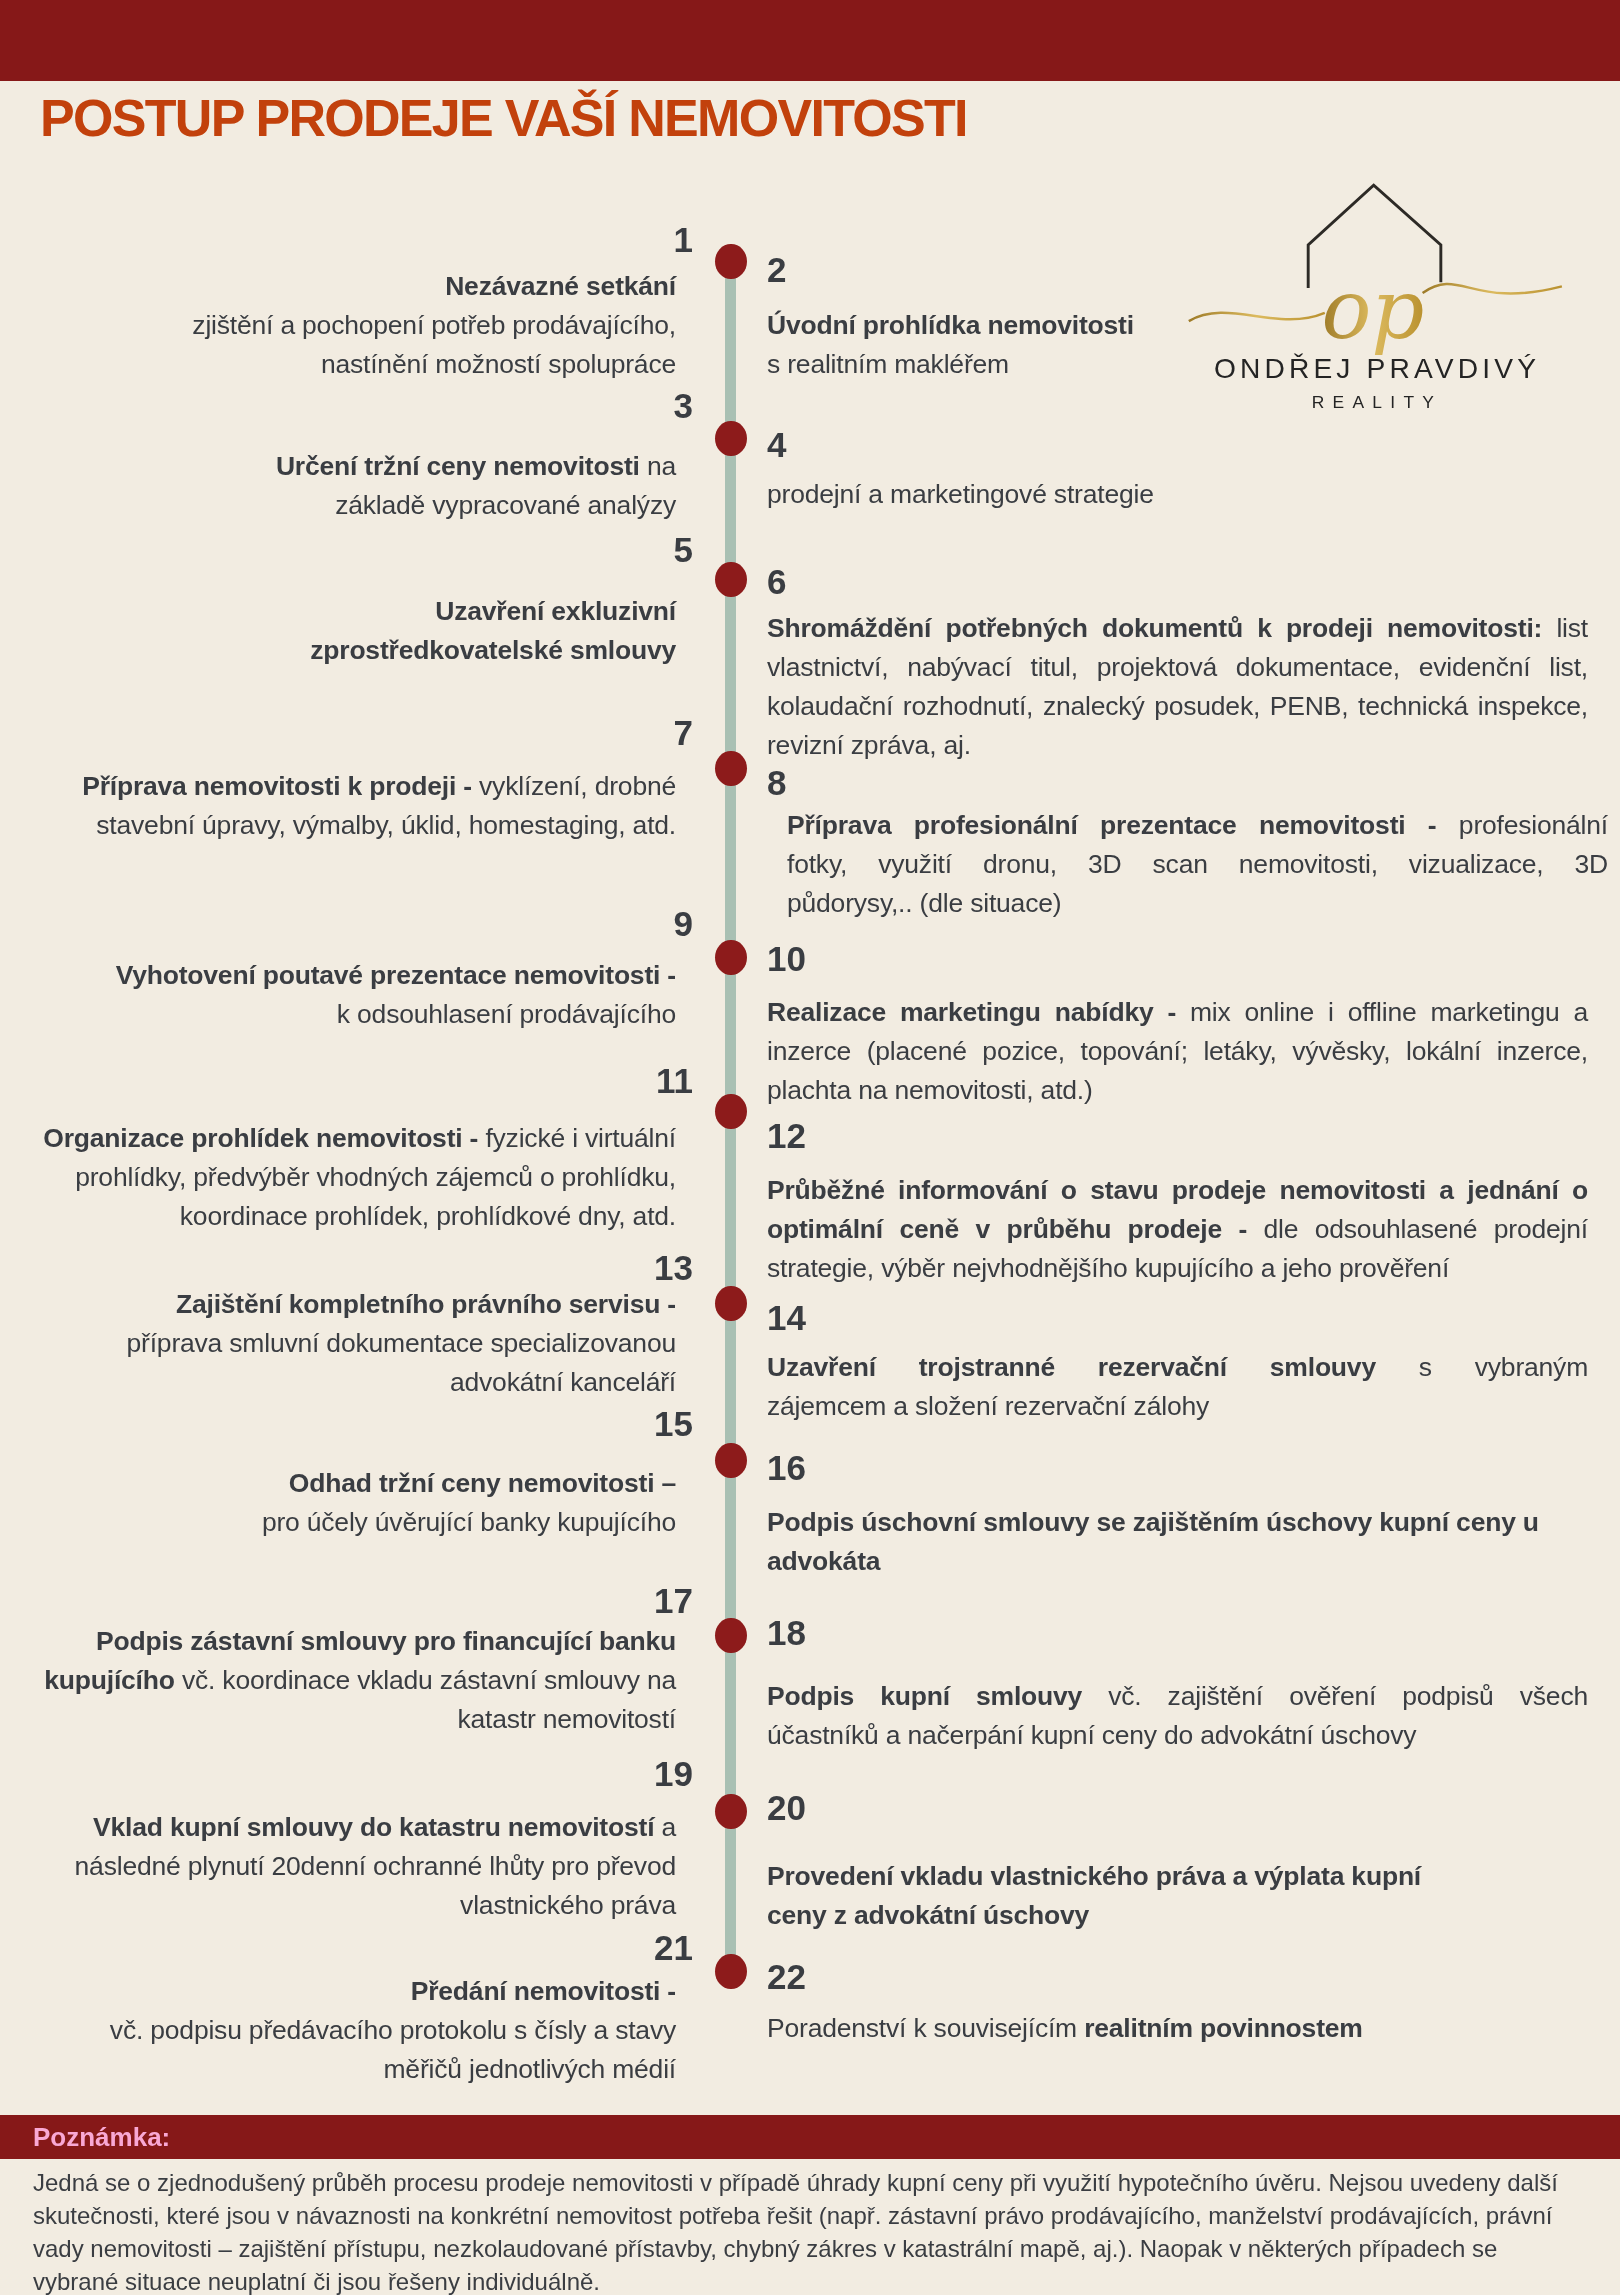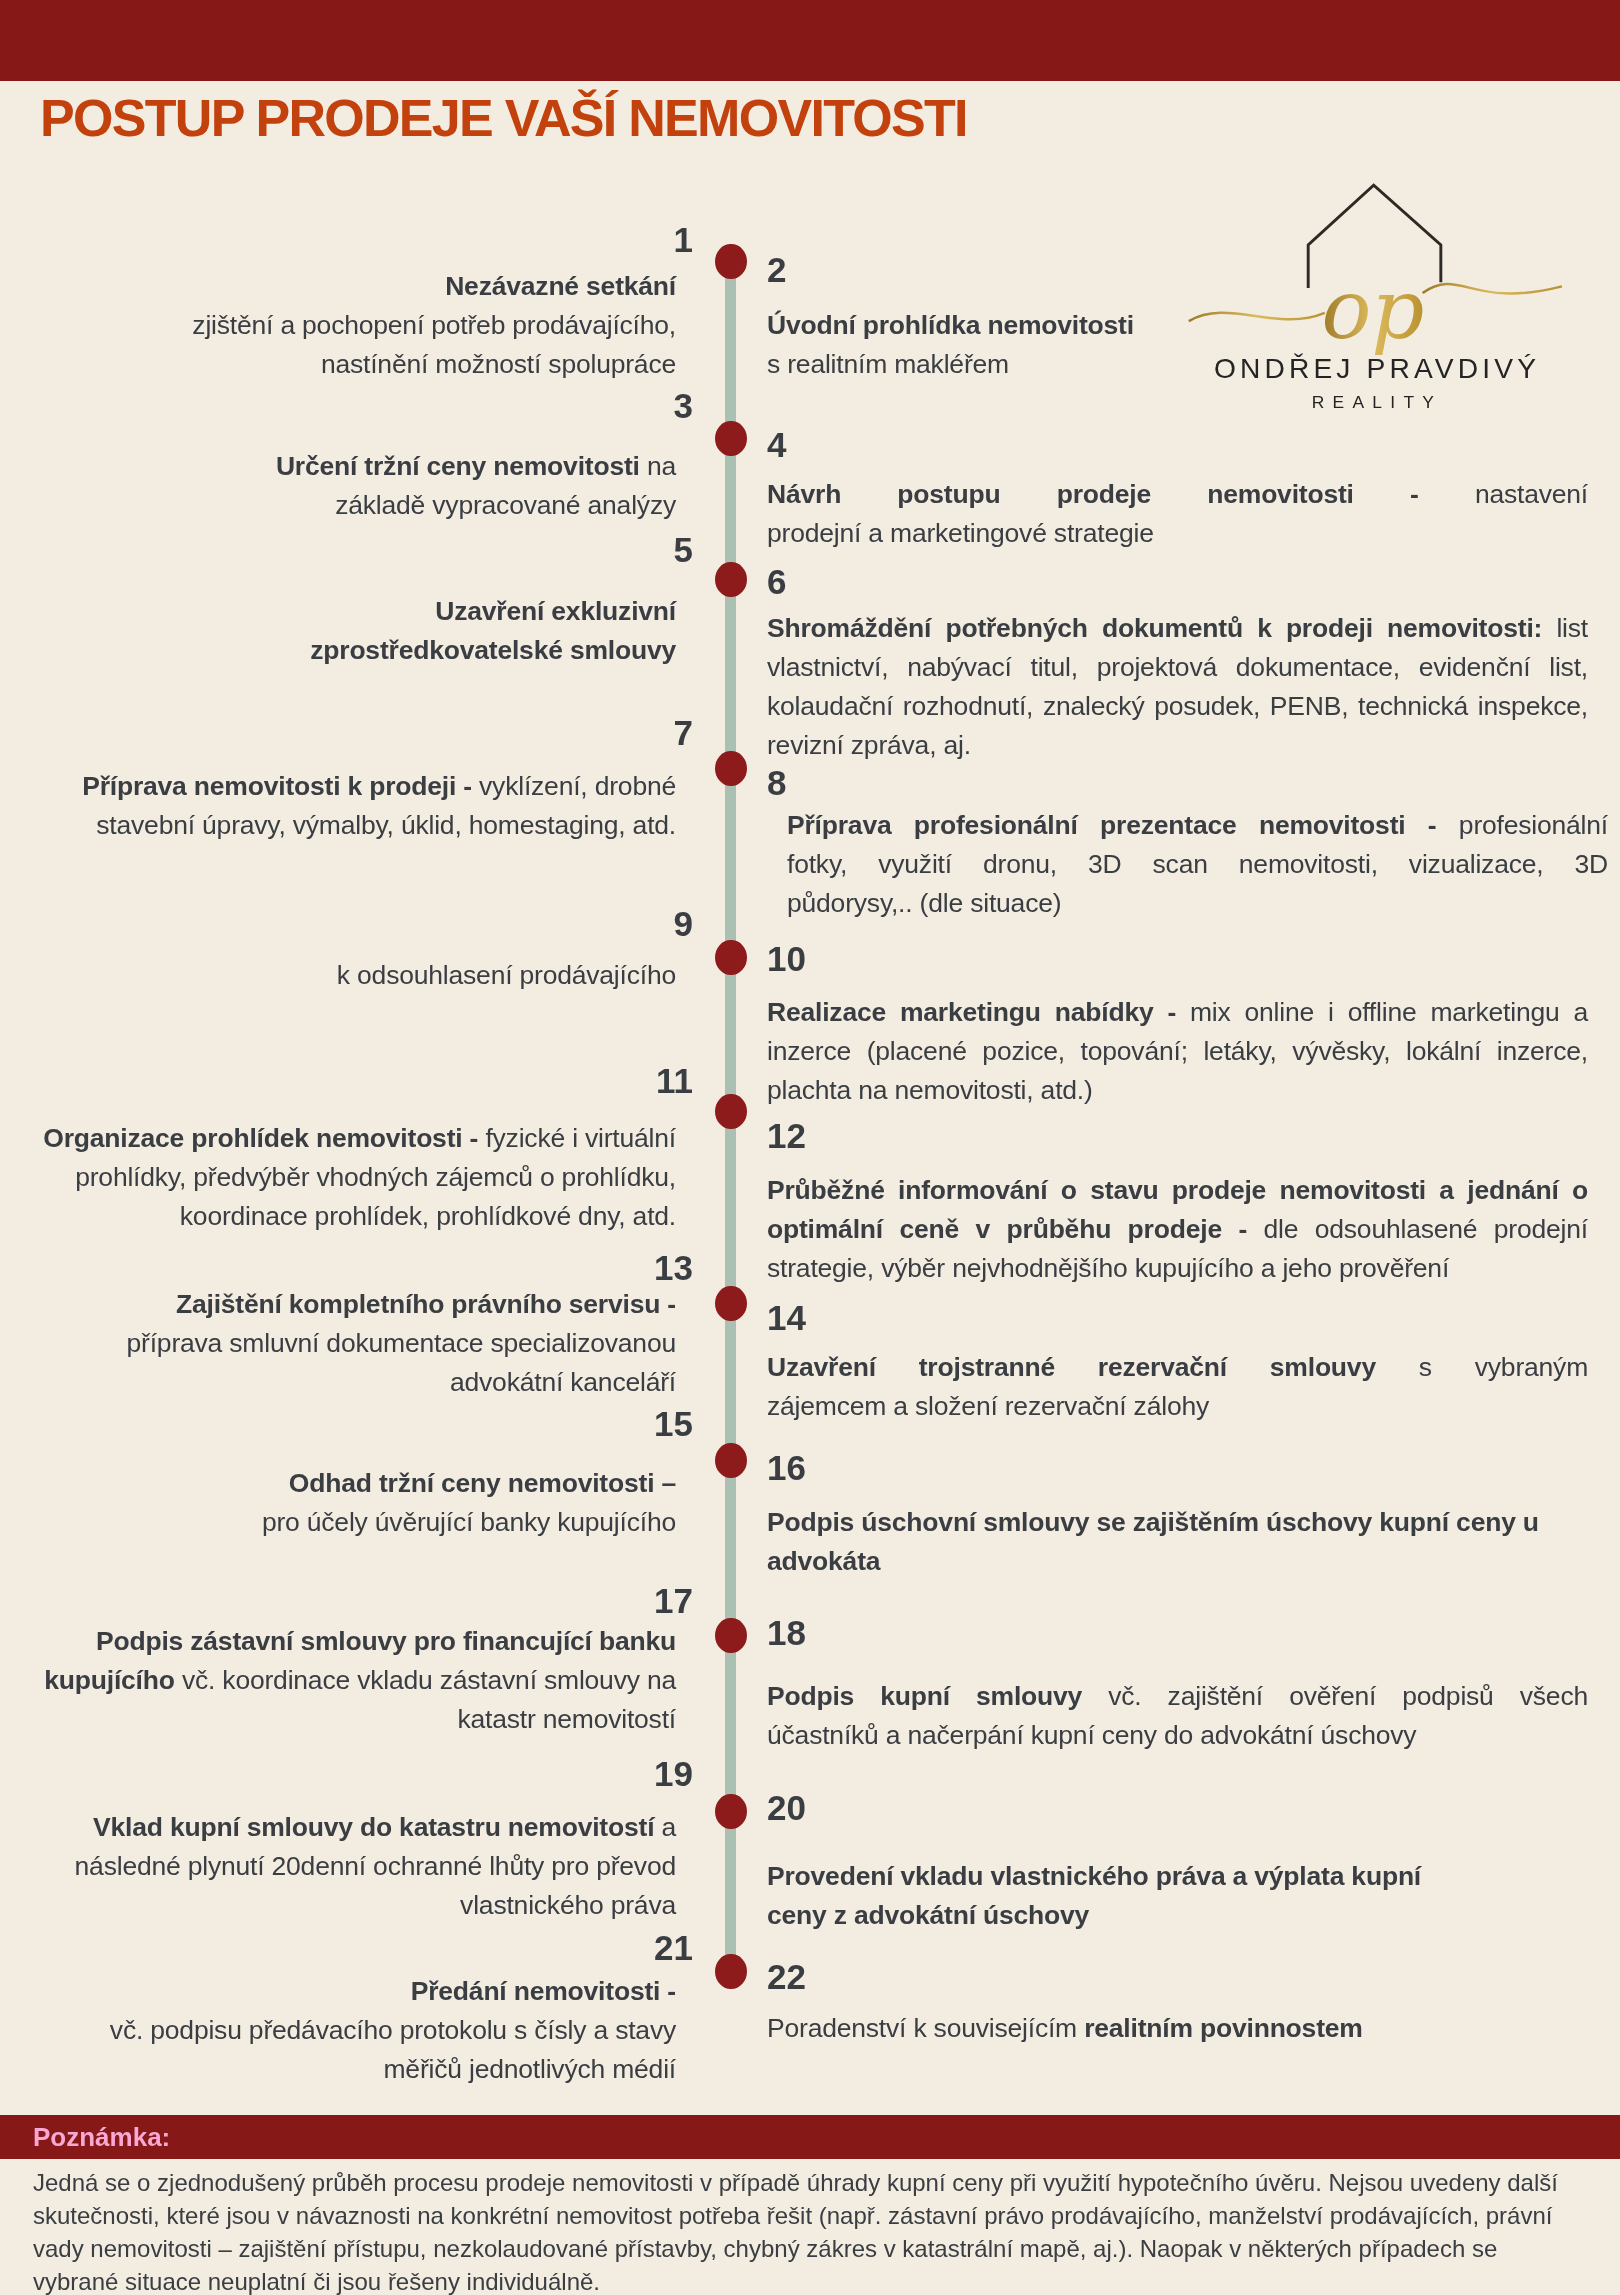--- a/index.html
+++ b/index.html
@@ -85,21 +85,20 @@
         <span class="line"><span class="b">Úvodní prohlídka nemovitosti</span></span>
         <span class="line"><span>s realitním makléřem</span></span>
       </div>
       <div class="step-num left" style="top: 385px;">3</div>
       <div class="step-text left" style="top: 447px;">
         <span class="line"><span class="b">Určení tržní ceny nemovitosti</span><span> na</span></span>
         <span class="line"><span>základě vypracované analýzy</span></span>
       </div>
       <div class="step-num right" style="top: 424px;">4</div>
       <div class="step-text right" style="top: 475px;">
-        <span class="line just"><span class="b">Návrh postupu prodeje nemovitosti -</span><span> nastavení</span></span>
         <span class="line"><span>prodejní a marketingové strategie</span></span>
       </div>
       <div class="step-num left" style="top: 529px;">5</div>
       <div class="step-text left" style="top: 592px;">
         <span class="line"><span class="b">Uzavření exkluzivní</span></span>
         <span class="line"><span class="b">zprostředkovatelské smlouvy</span></span>
       </div>
       <div class="step-num right" style="top: 561px;">6</div>
       <div class="step-text right" style="top: 609px;">
         <span class="line just"><span class="b">Shromáždění potřebných dokumentů k prodeji nemovitosti:</span><span> list</span></span>
@@ -113,20 +112,21 @@
         <span class="line"><span>stavební úpravy, výmalby, úklid, homestaging, atd.</span></span>
       </div>
       <div class="step-num right" style="top: 762px;">8</div>
       <div class="step-text right" style="top: 806px; margin-left: 20px;">
         <span class="line just"><span class="b">Příprava profesionální prezentace nemovitosti -</span><span> profesionální</span></span>
         <span class="line just"><span>fotky, využití dronu, 3D scan nemovitosti, vizualizace, 3D</span></span>
         <span class="line"><span>půdorysy,.. (dle situace)</span></span>
       </div>
       <div class="step-num left" style="top: 903px;">9</div>
       <div class="step-text left" style="top: 956px;">
+        <span class="line"><span class="b">Vyhotovení poutavé prezentace nemovitosti -</span></span>
         <span class="line"><span>k odsouhlasení prodávajícího</span></span>
       </div>
       <div class="step-num right" style="top: 938px;">10</div>
       <div class="step-text right" style="top: 993px;">
         <span class="line just"><span class="b">Realizace marketingu nabídky -</span><span> mix online i offline marketingu a</span></span>
         <span class="line just"><span>inzerce (placené pozice, topování; letáky, vývěsky, lokální inzerce,</span></span>
         <span class="line"><span>plachta na nemovitosti, atd.)</span></span>
       </div>
       <div class="step-num left" style="top: 1060px;">11</div>
       <div class="step-text left" style="top: 1119px;">

